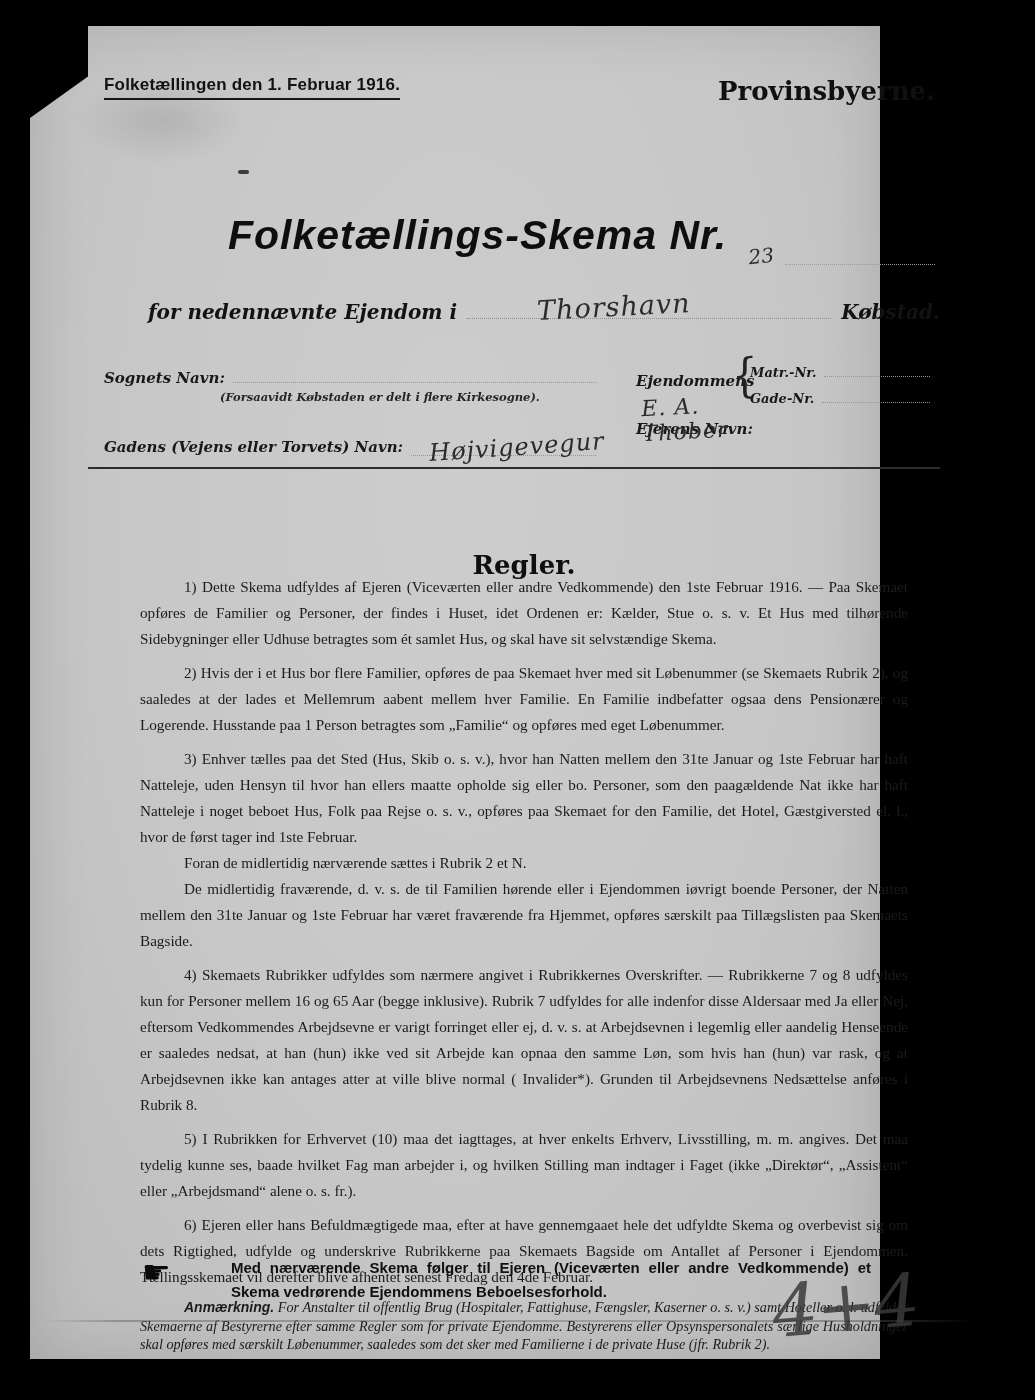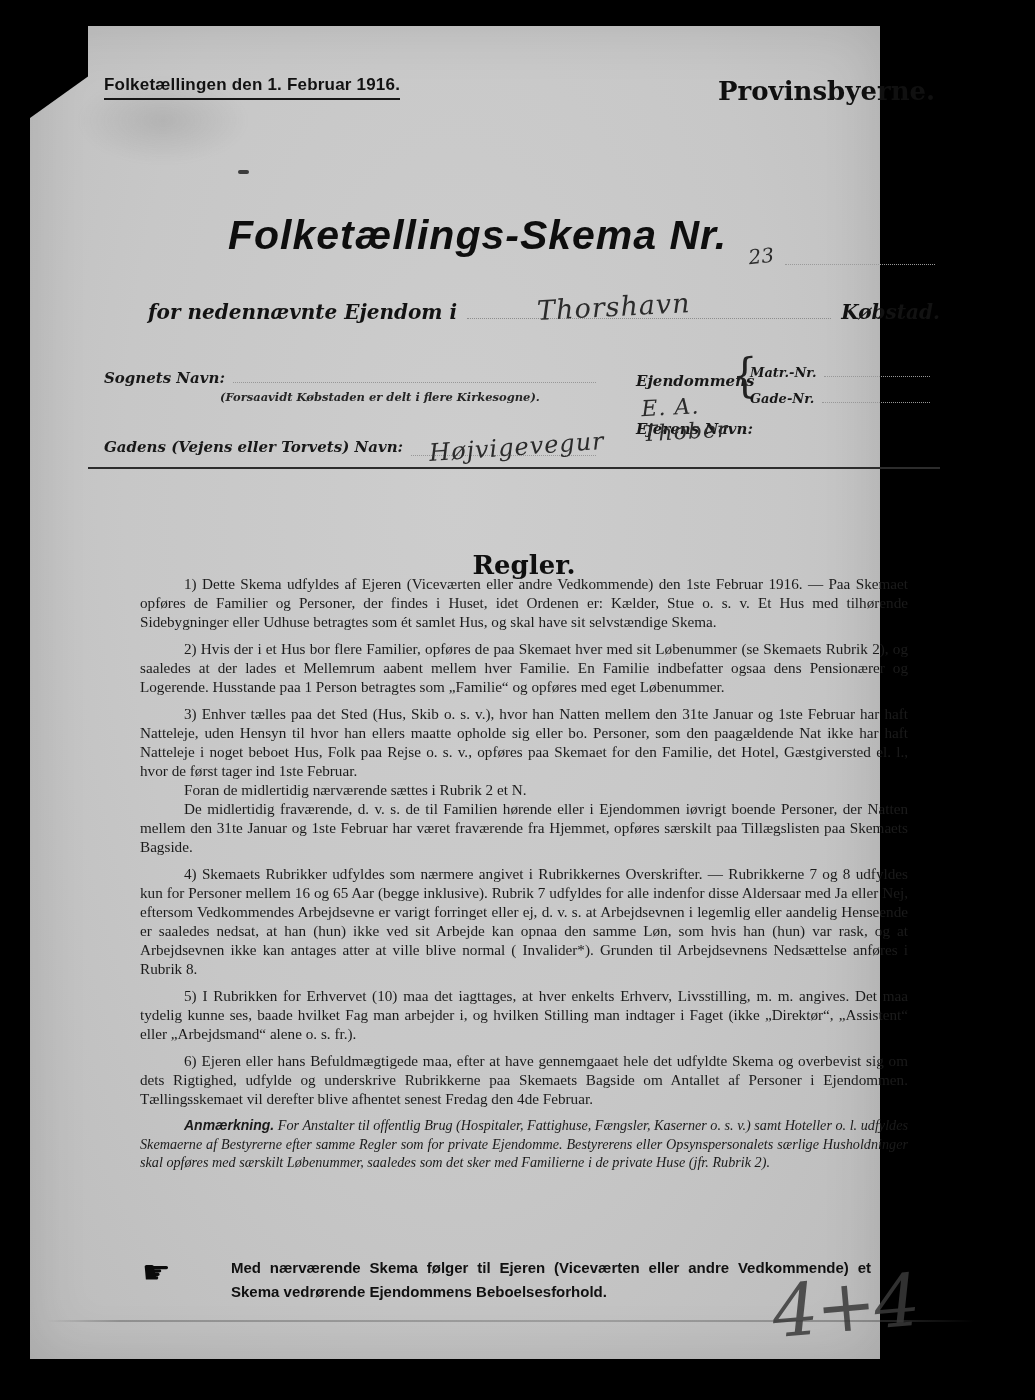--- a/index.html
+++ b/index.html
@@ -81,21 +81,21 @@
   .ejerens-hand{position:absolute;left:6px;bottom:-6px;font-size:22px;transform:rotate(-3deg);letter-spacing:1px;}
   
   .rule-line{position:absolute;left:58px;top:441px;width:852px;height:2px;background:#2c2c2c;}
   
   .regler-heading{
     position:absolute;left:110px;top:506px;width:768px;text-align:center;
     font-family:"DejaVu Serif",serif;font-weight:bold;font-size:26px;color:#0f0f0f;margin-top:18px;
   }
   .rules-body{position:absolute;left:110px;top:548px;width:768px;}
   .rules-body p{
-    margin:0 0 8px 0;font-size:15.2px;line-height:19px;color:#1b1b1b;
+    margin:0 0 8px 0;font-size:15.2px;line-height:26px;color:#1b1b1b;
     text-align:justify;text-indent:44px;
   }
   .rules-body p.nogap{margin-bottom:0;}
   .remark{margin-top:3px;font-style:italic;}
   .rules-body p.remark{font-size:14.2px;line-height:18.6px;}
   .remark-label{font-family:"Liberation Sans",sans-serif;font-weight:bold;font-size:14px;}
   
   .footer{position:absolute;left:112px;top:1230px;width:712px;}
   .manicule{position:absolute;left:0;top:0;font-size:32px;color:#0a0a0a;line-height:32px;font-family:"DejaVu Sans",sans-serif;}
   .footer-text{

